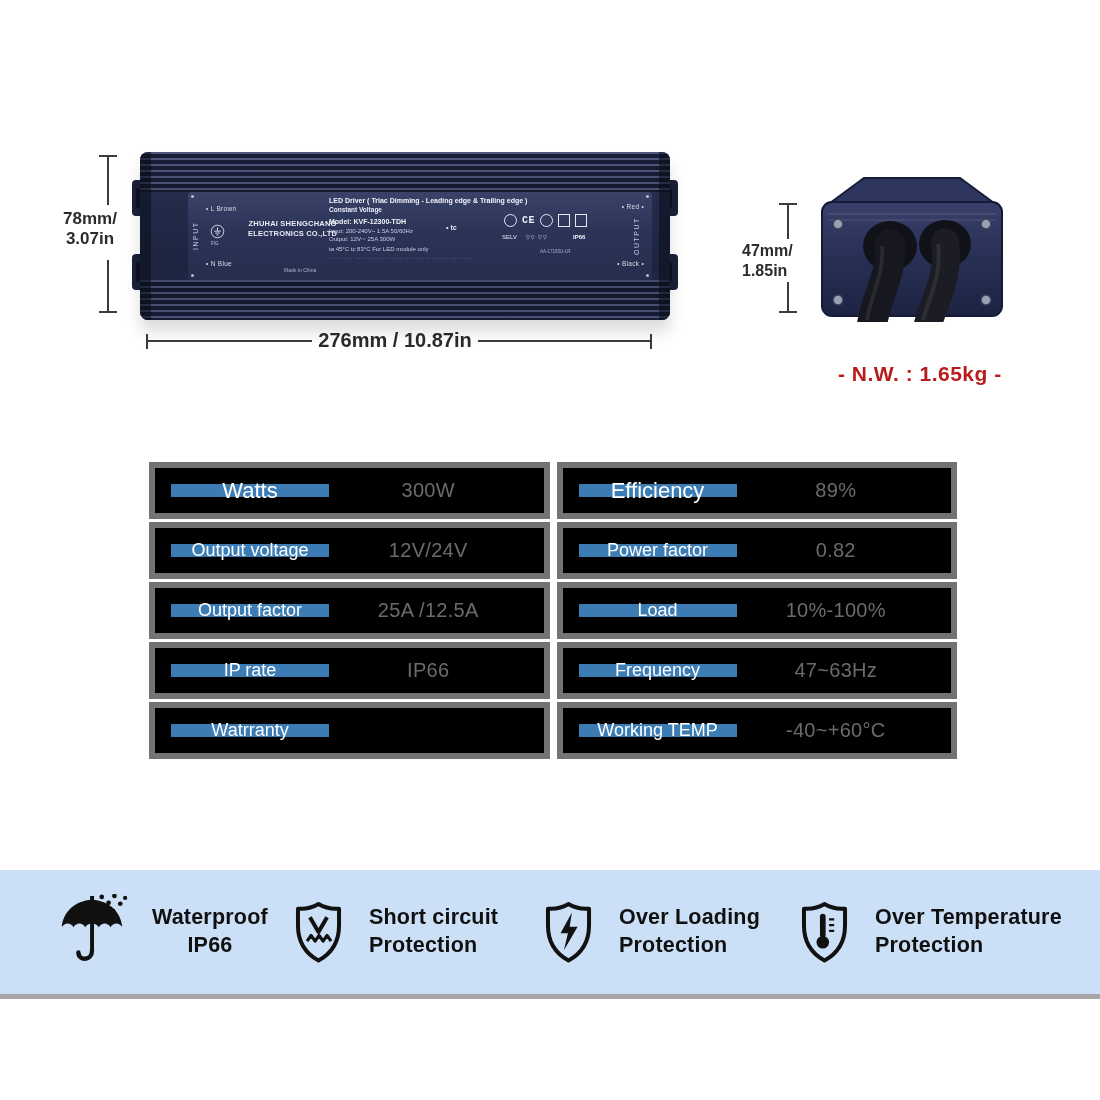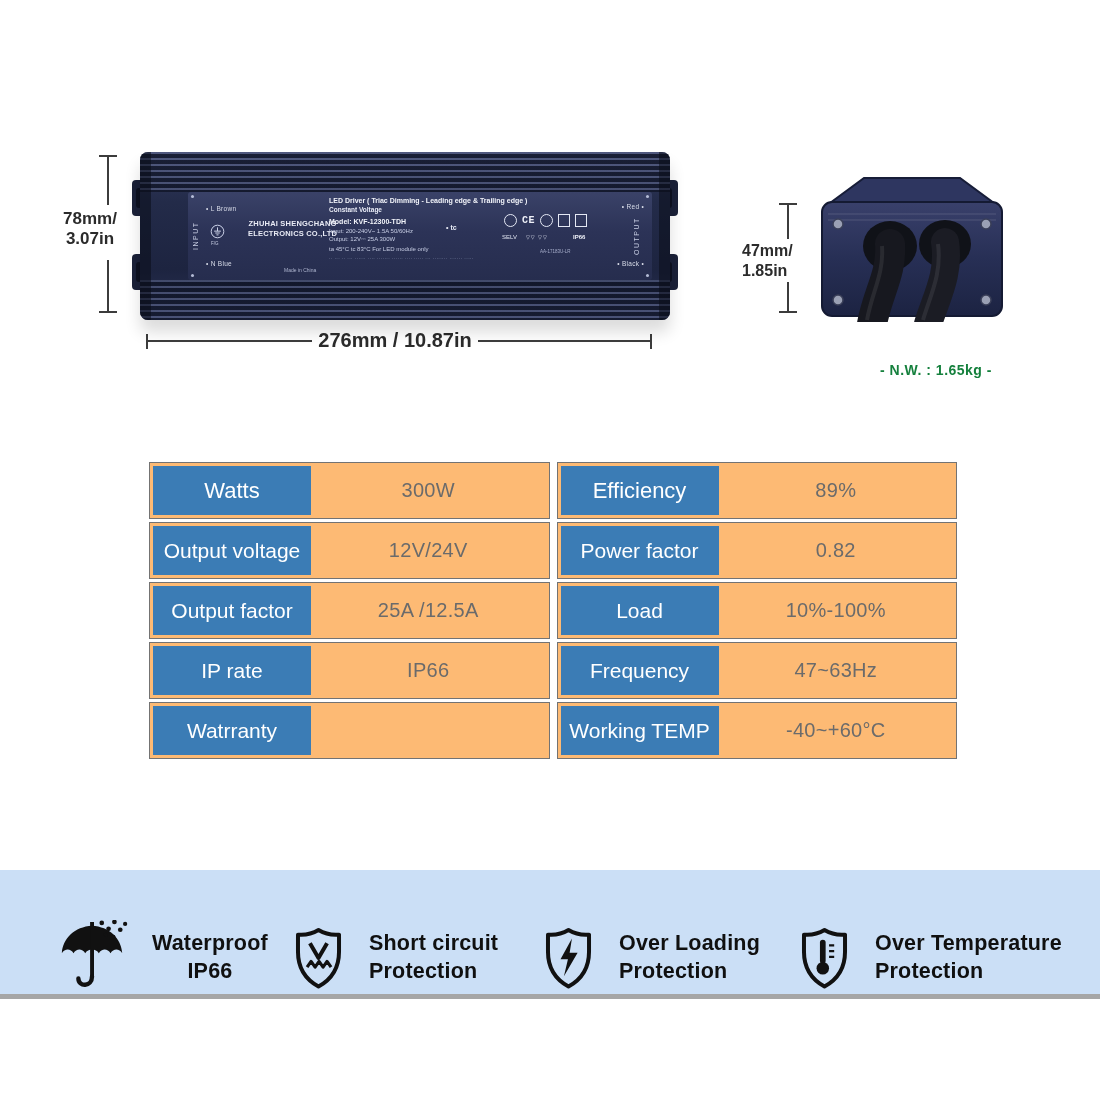--- a/index.html
+++ b/index.html
@@ -50,36 +50,36 @@
   .c-ce{font-size:10px;font-weight:bold;color:#eef0f8;letter-spacing:.5px;font-family:Liberation Mono, monospace;}
   .c-sq{width:10px;height:11px;border:1.3px solid #e4e8f4;display:inline-block;}
   .selv-lbl{position:absolute;left:314px;top:42px;font-size:6px;color:#dfe3f0;}
   .tri{position:absolute;left:338px;top:42px;font-size:5px;color:#dfe3f0;letter-spacing:1px;}
   .ip66-lbl{position:absolute;left:385px;top:42px;font-size:6px;font-weight:bold;color:#eef0f8;}
   .code-lbl{position:absolute;left:352px;top:57px;font-size:4.5px;color:#a7aecb;}
 
   
   .spec{position:absolute;left:149px;top:462px;width:808px;display:flex;gap:7px;}
   .tcol{flex:1;display:flex;flex-direction:column;gap:3px;}
-  .trow{height:57px;box-sizing:border-box;border:1px solid #737373;background:#fdba74;padding:3px;display:flex;}
-  .tlabel{width:158px;background:#3b7cb5;color:#ffffff;font-size:21px;
+  .trow{height:57px;box-sizing:border-box;border:6px solid #737373;background:#000000;padding:16px;display:flex;}
+  .tlabel{width:158px;background:#3b7cb5;color:#ffffff;font-size:18px;
     display:flex;align-items:center;justify-content:center;text-align:center;}
   .trow:first-child .tlabel{font-size:22px;}
   .tvalue{flex:1;color:#6b6b6b;font-size:20px;display:flex;align-items:center;justify-content:center;letter-spacing:.3px;}
 
   
   .band{position:absolute;left:0;top:870px;width:1100px;height:124px;
     background:#cbdff6;border-bottom:5px solid #a6a6a6;}
-  .feature{position:absolute;top:0;height:100%;display:flex;align-items:center;gap:22px;margin-top:26px;}
+  .feature{position:absolute;top:0;height:100%;display:flex;align-items:center;gap:22px;}
   .ftext{font-weight:bold;font-size:21.5px;color:#101010;line-height:1.3;letter-spacing:.2px;}
   .feature.center-text .ftext{text-align:center;}
   .ficon{display:flex;align-items:center;}
 
-  .weight-txt{position:absolute;left:838px;top:362px;width:196px;text-align:center;
-    font-weight:bold;font-size:14px;color:#15803d;letter-spacing:.5px;}
+  .weight-txt{position:absolute;left:838px;top:362px;width:196px;
+    font-weight:bold;font-size:21px;color:#b91c1c;letter-spacing:.5px;}
 
   .endview{position:absolute;left:812px;top:174px;}
 </style>
 </head>
 <body>
 
 <div class="dl" style="left:99px;top:155px;width:18px;height:2px;"></div>
 <div class="dl" style="left:107px;top:156px;width:2px;height:49px;"></div>
 <div class="dim-txt" style="left:52px;top:209px;width:76px;text-align:center;font-size:17px;line-height:1.2;">
   <div>78mm/</div>

